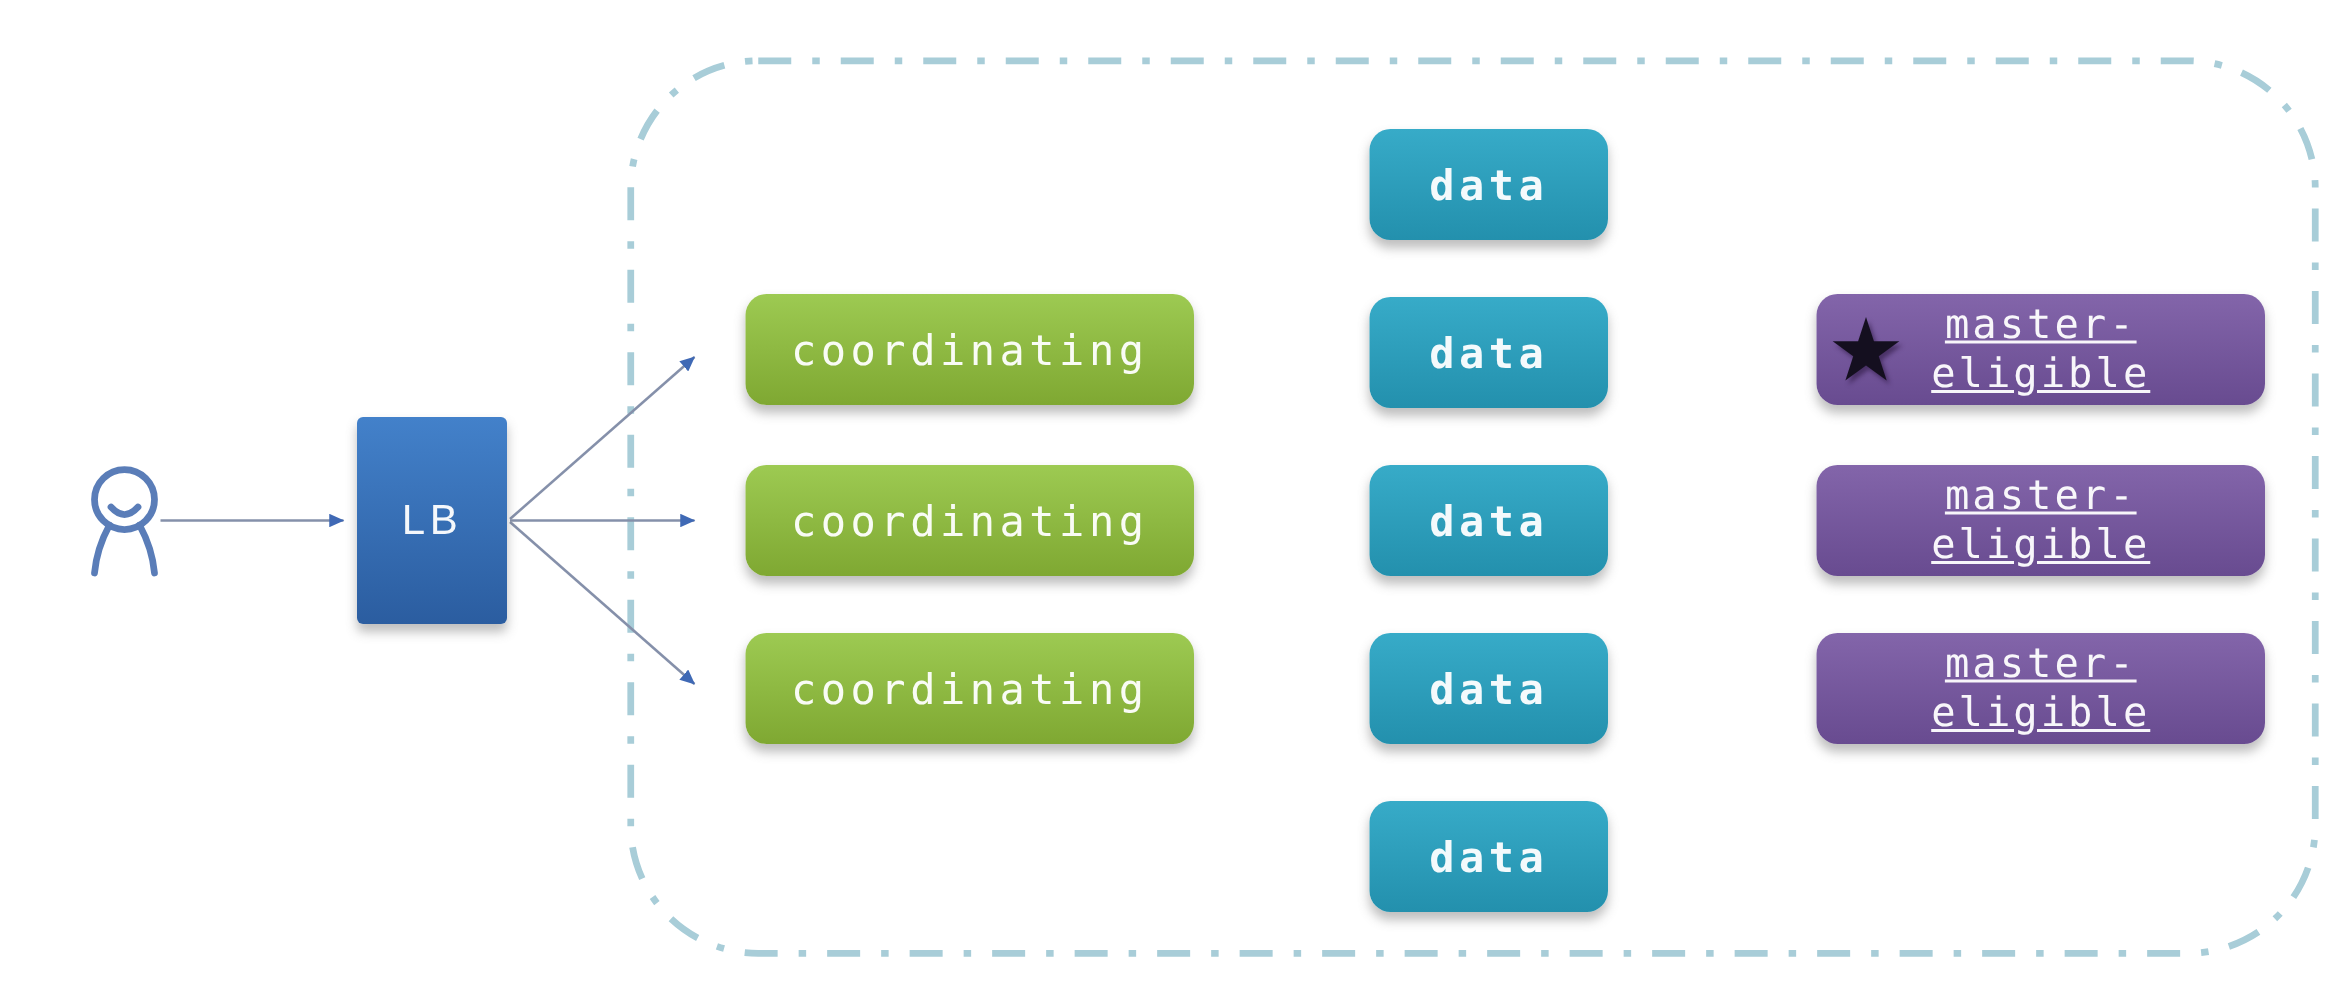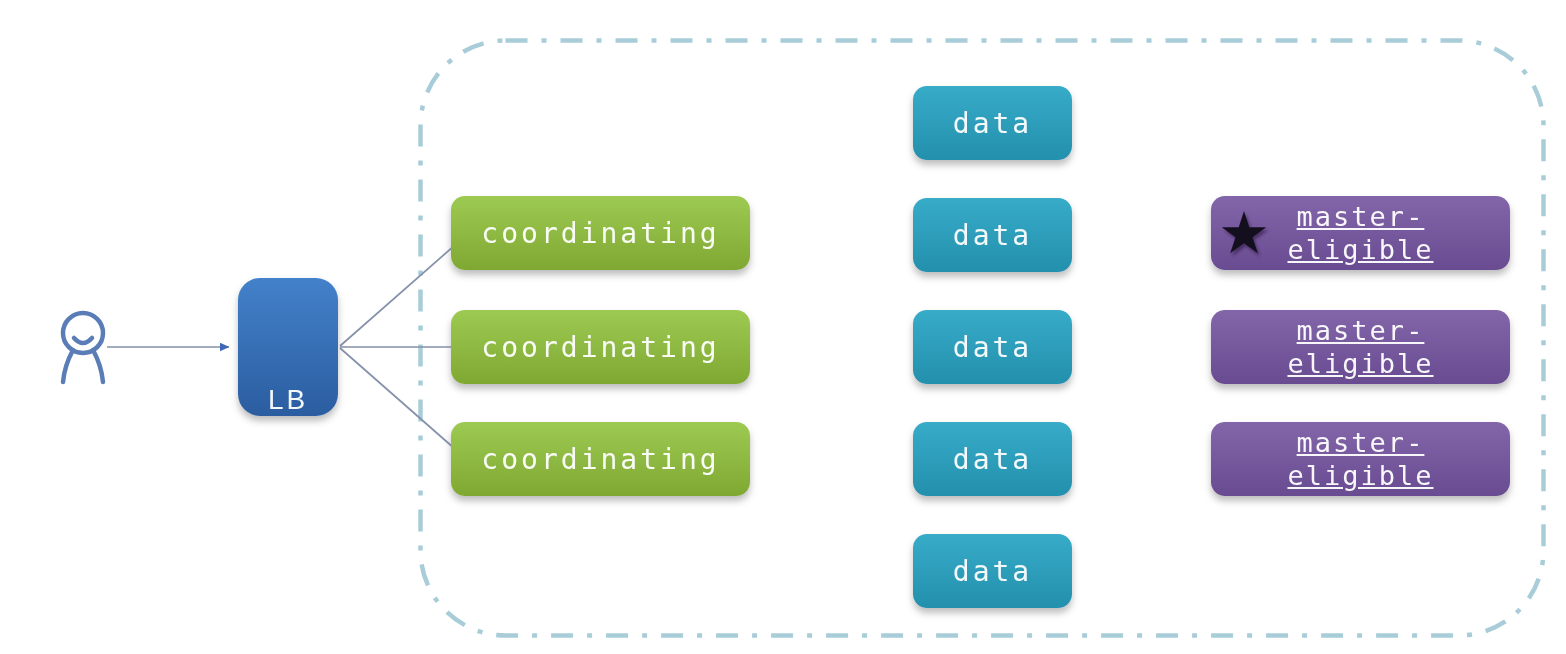--- a/index.html
+++ b/index.html
@@ -23,41 +23,41 @@
     text-align: center;
   }
   .node .lbl {
     font-size: 28px;
     letter-spacing: 3px;
     white-space: pre;
   }
 
   .lb {
     left: 238px; top: 278px; width: 100px; height: 138px;
-    border-radius: 22px;
+    border-radius: 4px;
     background: linear-gradient(180deg, #4381ca 0%, #2b5da0 100%);
     font-family: "Liberation Sans", sans-serif;
     font-size: 34px;
     letter-spacing: 1px;
-    align-items: flex-end;
   }
 
   .coord {
-    left: 451px; width: 299px; height: 74px;
+    left: 497px; width: 299px; height: 74px;
     border-radius: 14px;
     background: linear-gradient(180deg, #9dca52 0%, #7fa832 100%);
   }
   .coord.r1 { top: 196px; }
   .coord.r2 { top: 310px; }
   .coord.r3 { top: 422px; }
 
   .data {
     left: 913px; width: 159px; height: 74px;
     border-radius: 14px;
     background: linear-gradient(180deg, #37abc8 0%, #2390ad 100%);
+    font-weight: bold;
   }
   .data.r1 { top: 86px; }
   .data.r2 { top: 198px; }
   .data.r3 { top: 310px; }
   .data.r4 { top: 422px; }
   .data.r5 { top: 534px; }
 
   .master {
     left: 1211px; width: 299px; height: 74px;
     border-radius: 14px;

